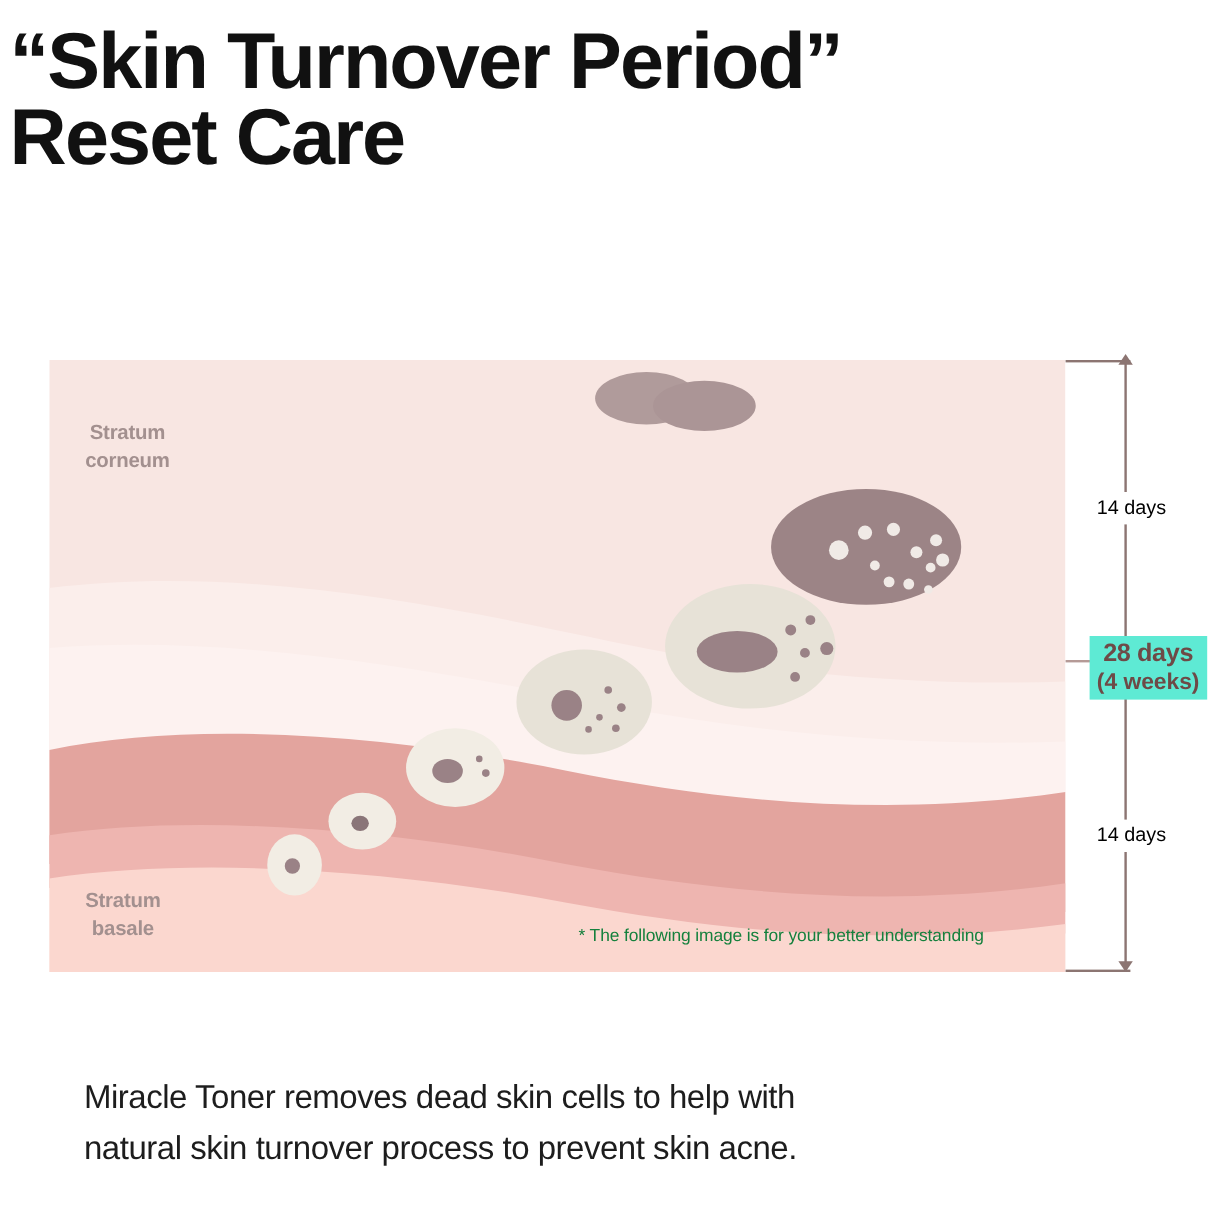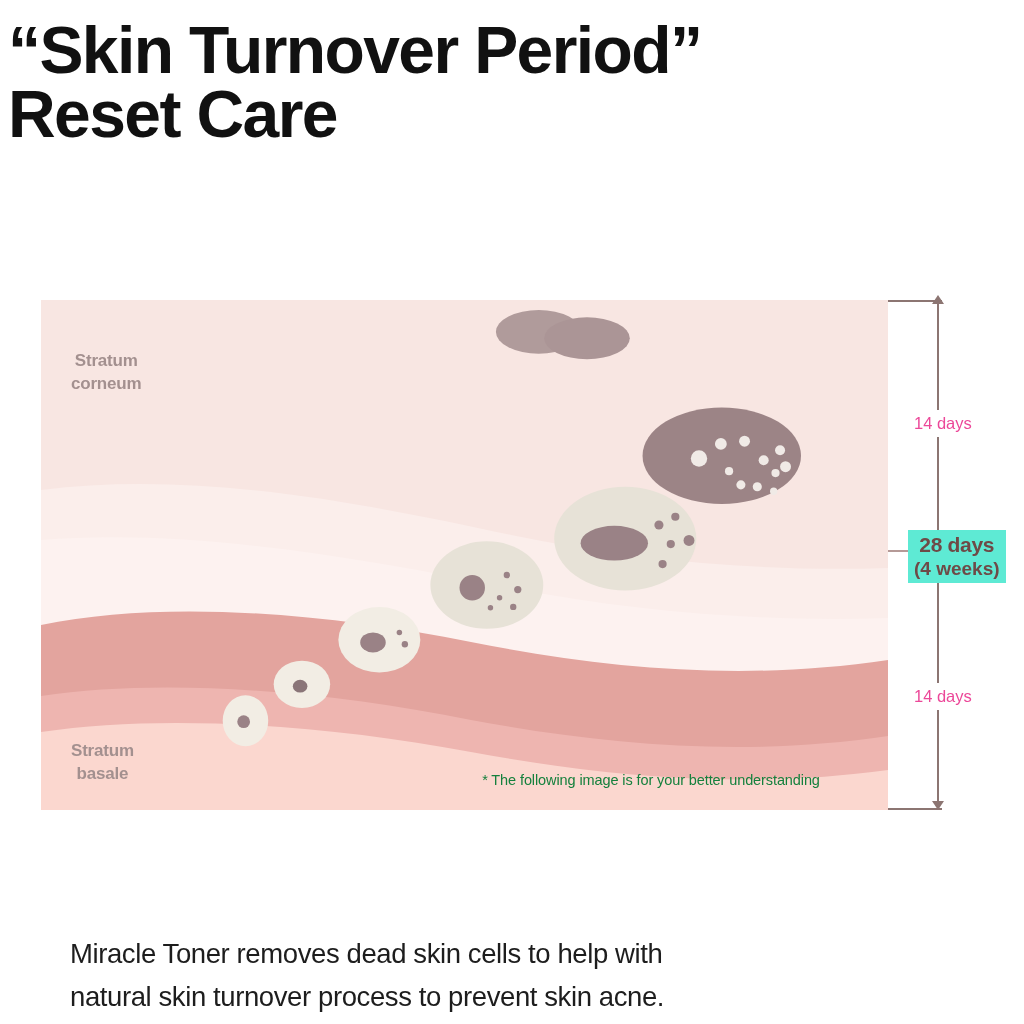--- a/index.html
+++ b/index.html
@@ -111,21 +111,21 @@
     left:44px;
     width:0;height:0;
     border-left:6px solid transparent;
     border-right:6px solid transparent;
   }
   .arrow-up{top:0px;border-bottom:9px solid #8C7572;}
   .arrow-dn{top:506px;border-top:9px solid #8C7572;}
 
   .t-label{
     position:absolute;
-    color:#ec4899;
+    color:#000000;
     font-size:16.5px;
     white-space:nowrap;
   }
   #t-14a{left:20px;top:115px;background:#fff;padding:4px 6px;}
   #t-14b{left:20px;top:388px;background:#fff;padding:4px 6px;}
   #t-28{
     left:20px;top:235px;
     background:#5eead4;padding:3px 6px;
     text-align:center;
     color:#6E4A47;
@@ -136,21 +136,20 @@
   
   .caption{
     position:absolute;
     left:70px; top:893px;
     width:890px;
     font-size:27.5px;
     line-height:1.55;
     color:#1d1d1d;
     letter-spacing:-0.4px;
     white-space:pre-line;
-    margin-top:40px;
   }
 </style>
 </head>
 <body>
 
 <div id="stage">
 
   <div class="heading">“Skin Turnover Period”
 Reset Care</div>
 

